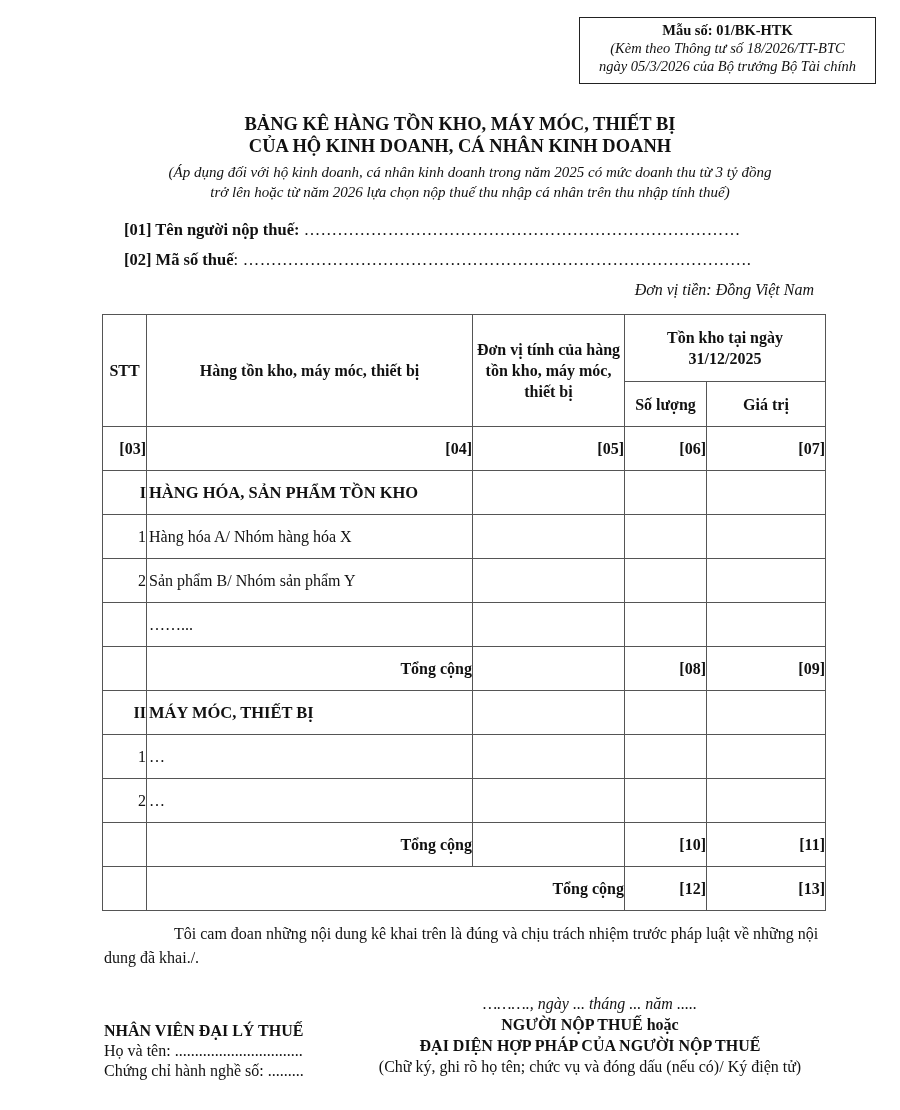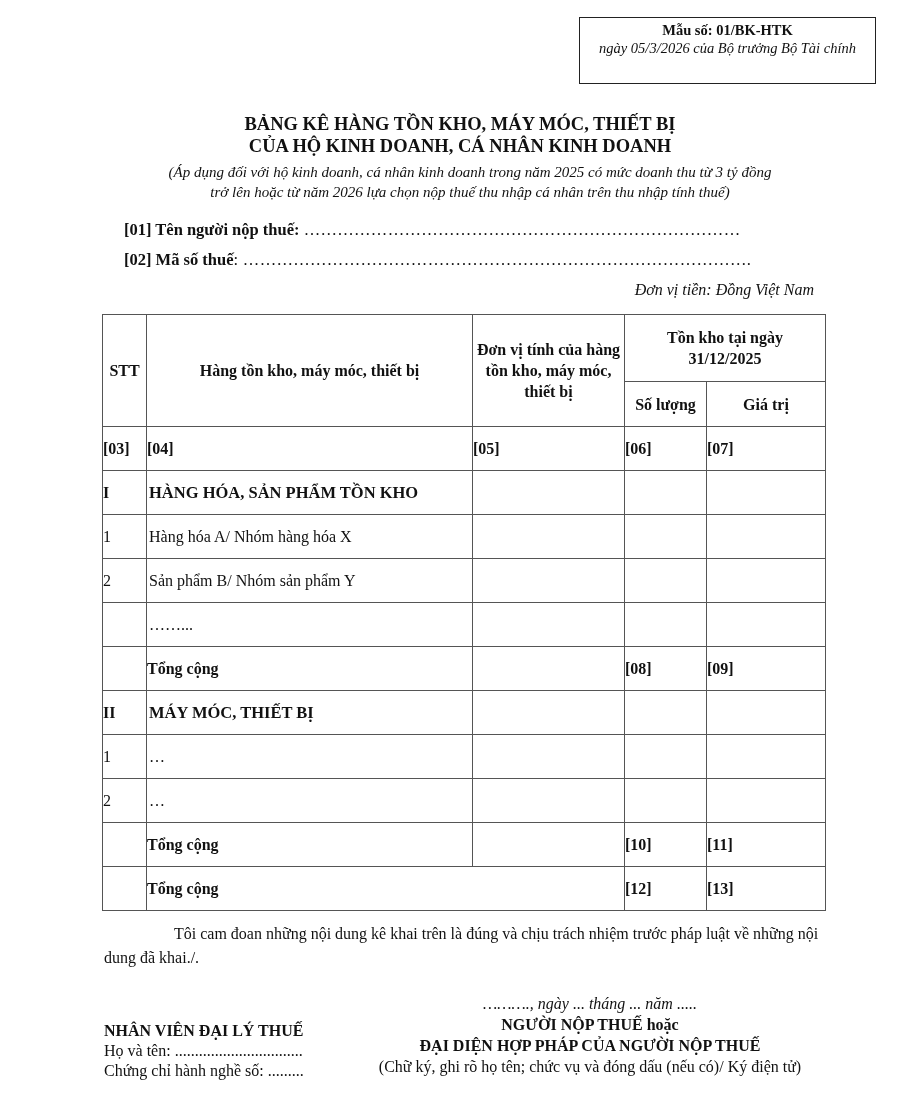--- a/index.html
+++ b/index.html
@@ -38,21 +38,21 @@
     }
     table.main th { font-weight: bold; text-align: center; line-height: 21px; }
     .c-stt { width: 44px; }
     .c-name { width: 326px; }
     .c-unit { width: 152px; }
     .c-qty { width: 82px; }
     .c-val { width: 119px; }
     tr.h1 th { height: 66px; }
     tr.h2 th { height: 44px; }
     tr.row td { height: 43px; }
-    .center { text-align: left; margin-top: 40px; }
+    .center { text-align: right; margin-top: 40px; }
     .bold { font-weight: bold; }
     .name-cell { padding-left: 2px !important; }
     .sec-label { font-size: 16.5px; }
     .pledge {
       position: absolute; left: 104px; top: 922px; width: 720px;
       font-size: 16px; line-height: 24px; text-indent: 70px;
     }
     .agent { position: absolute; left: 104px; top: 977px; font-size: 16px; line-height: 20px; margin-top: 44px; }
     .agent .h { font-weight: bold; }
     .signer {
@@ -61,20 +61,21 @@
     }
     .signer .date { font-style: italic; }
     .signer .b { font-weight: bold; }
     .signer .note { }
   </style>
 </head>
 <body>
 
 <div class="form-box">
   <div class="code">Mẫu số: 01/BK-HTK</div>
+  <div class="it">(Kèm theo Thông tư số 18/2026/TT-BTC</div>
   <div class="it">ngày 05/3/2026 của Bộ trưởng Bộ Tài chính</div>
 </div>
 
 <div class="title" style="top:113px;">BẢNG KÊ HÀNG TỒN KHO, MÁY MÓC, THIẾT BỊ</div>
 <div class="title" style="top:135px;">CỦA HỘ KINH DOANH, CÁ NHÂN KINH DOANH</div>
 <div class="subtitle" style="top:162px;">(Áp dụng đối với hộ kinh doanh, cá nhân kinh doanh trong năm 2025 có mức doanh thu từ 3 tỷ đồng</div>
 <div class="subtitle" style="top:182px;">trở lên hoặc từ năm 2026 lựa chọn nộp thuế thu nhập cá nhân trên thu nhập tính thuế)</div>
 
 <div class="field" style="top:220px;">
   <span>[01] Tên người nộp thuế:</span>

